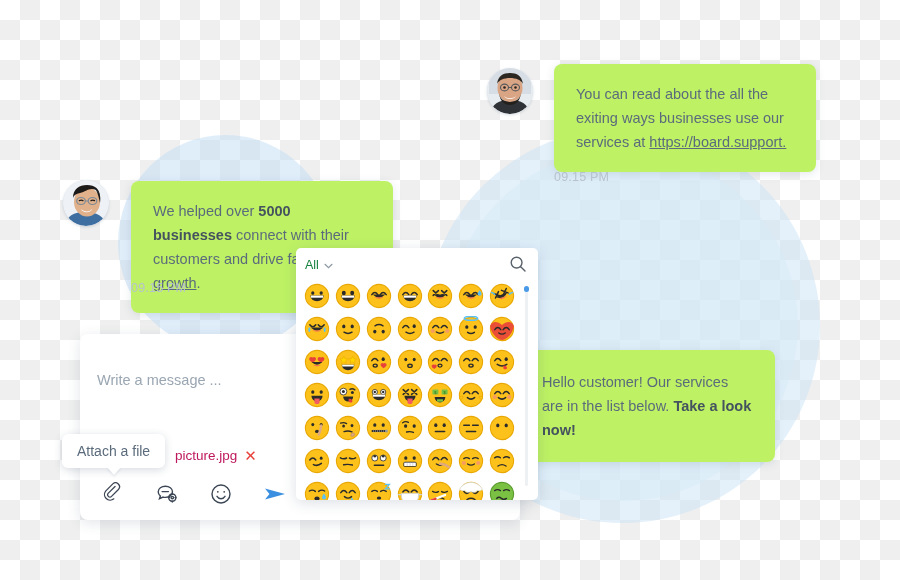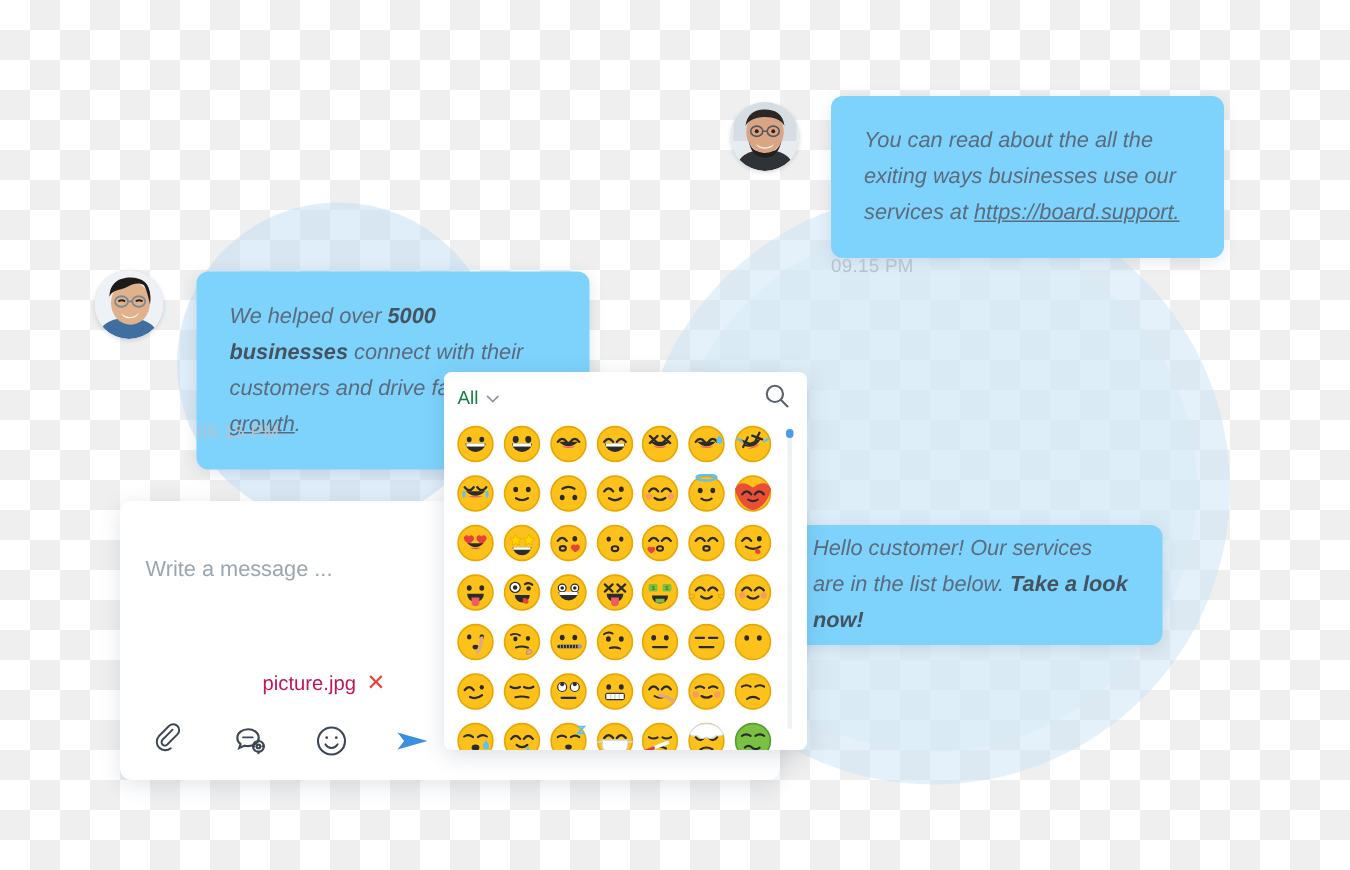--- a/index.html
+++ b/index.html
@@ -31,29 +31,29 @@
   }
 
   
   .avatar{position:absolute;width:46px;height:46px;border-radius:50%;overflow:hidden;
           box-shadow:0 1px 3px rgba(40,60,90,.18);background:#dfe6ee;}
   .avatar svg{display:block;width:46px;height:46px;}
   .avatar-right{left:487px;top:68px;}
   .avatar-left{left:63px;top:180px;}
 
   
-  .bubble{position:absolute;background:#7dd3fc;border-radius:8px;
+  .bubble{position:absolute;background:#bef264;border-radius:8px;
           box-shadow:0 2px 10px rgba(50,70,100,.13);
-          padding:18px 22px;box-sizing:border-box;font-style:italic;}
+          padding:18px 22px;box-sizing:border-box;}
   .bubble p{margin:0;color:#5b6b7c;font-size:14.5px;line-height:24px;}
   .bubble b{color:#45535f;font-weight:bold;}
   .bubble a{color:#5b6b7c;text-decoration:underline;}
   .bubble-1{left:554px;top:64px;width:262px;}
   .bubble-2{left:131px;top:181px;width:262px;}
-  .bubble-3{left:520px;top:350px;width:255px;padding:4px 22px;}
+  .bubble-3{left:520px;top:350px;width:255px;padding:20px 22px;}
 
   .timestamp{position:absolute;color:#b7c2cd;font-size:12.5px;letter-spacing:.2px;}
   .ts-1{left:554px;top:170px;}
   .ts-2{left:131px;top:281px;}
 
   
   .composer{position:absolute;left:80px;top:334px;width:440px;height:186px;
             background:#ffffff;border-radius:8px;
             box-shadow:0 3px 14px rgba(50,70,100,.14);box-sizing:border-box;}
   .composer-input{position:absolute;left:17px;top:16px;color:#9aa6b2;font-size:14.5px;margin-top:22px;}
@@ -197,20 +197,21 @@
     </div>
     <div class="tb-btn">
       <span>
         <svg width="26" height="26" viewBox="0 0 26 26">
           <path d="M3 7.4l20 5.6-20 5.6 4.4-5.6z" fill="#3b8fe0"></path>
         </svg>
       </span>
     </div>
   </div>
 
+  <div class="tooltip">Attach a file</div>
 
   <div class="picker">
     <div class="picker-head">
       <div class="picker-cat">
         <span>All</span>
         <span>
           <svg width="9" height="6" viewBox="0 0 9 6" fill="none" stroke="#8d99a6" stroke-width="1.2" stroke-linecap="round">
               <path d="M1 1.3L4.5 4.7 8 1.3"></path>
             </svg>
         </span>

